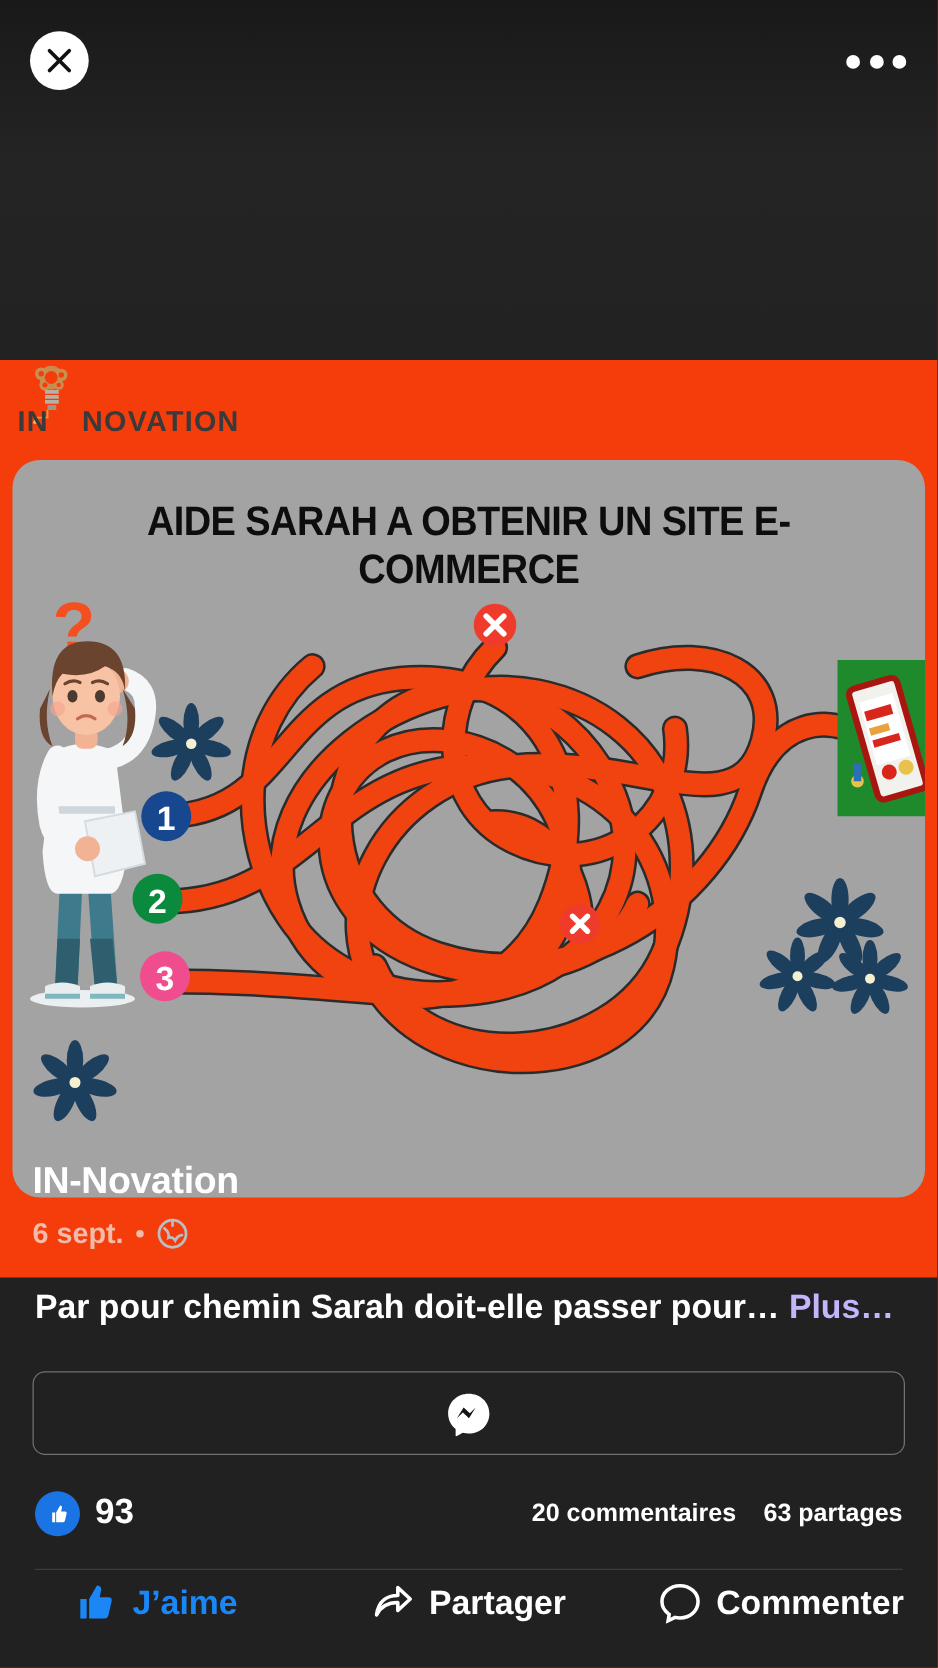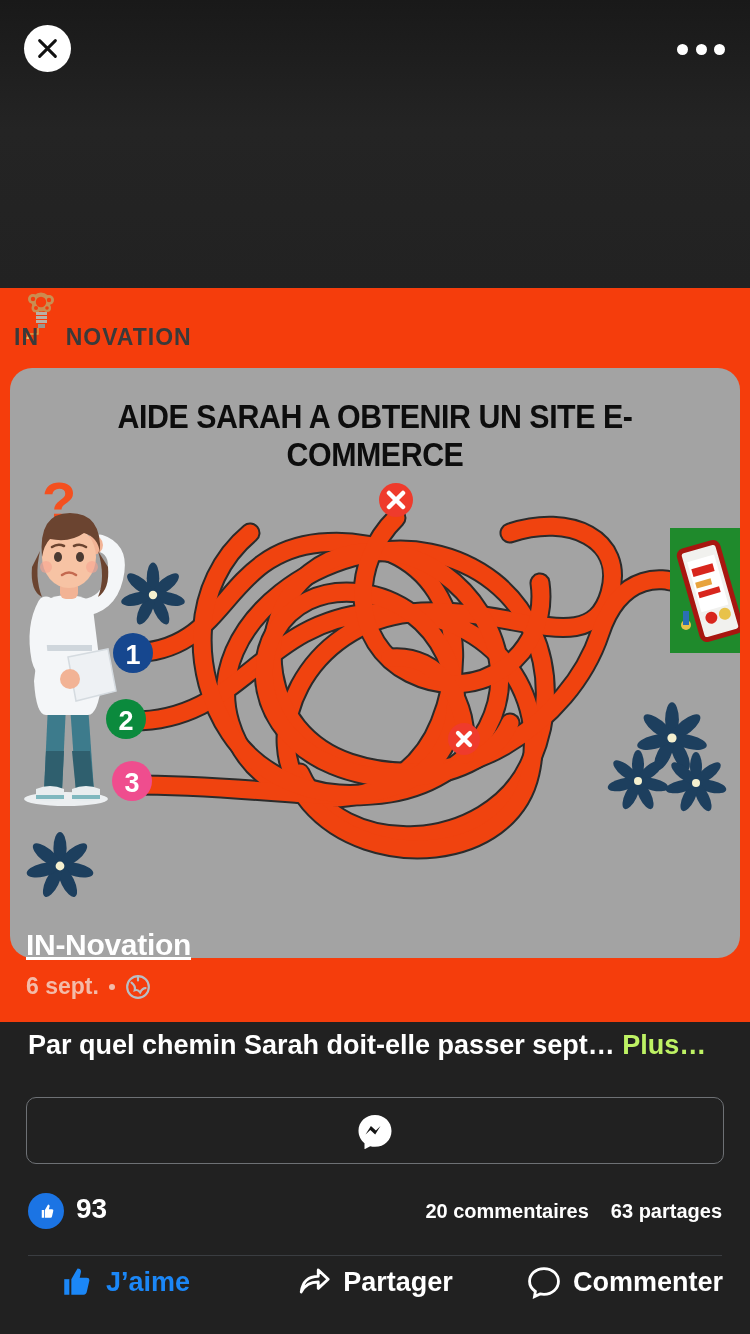--- a/index.html
+++ b/index.html
@@ -38,31 +38,31 @@
   .card-title { position:absolute; top:30px; left:0; width:730px; text-align:center;
                 font-family:"Liberation Sans Narrow","Liberation Sans",sans-serif;
                 font-size:33px; font-weight:700; letter-spacing:-0.5px; color:#0d0d0d;
                 transform:scaleX(0.92); }
 
   .maze-wrap { position:absolute; top:105px; left:0; width:730px; height:485px; }
   .maze-wrap svg { display:block; width:730px; height:485px; }
 
   
   .page-name { position:absolute; top:640px; left:26px; font-size:30px;
-               font-weight:700; color:#ffffff; letter-spacing:-0.3px;text-decoration:underline; }
+               font-weight:700; color:#ffffff; letter-spacing:-0.3px; }
   .page-meta { position:absolute; top:685px; left:26px; display:flex;
                align-items:center; gap:10px; }
   .page-date { font-size:23px; color:#f3bba9; font-weight:600; }
   .meta-dot { width:6px; height:6px; border-radius:50%; background:#f3bba9; }
   .globe { width:26px; height:26px; }
 
   
   .caption { position:absolute; top:1030px; left:28px; width:700px;
              font-size:27px; font-weight:700; color:#ffffff; white-space:nowrap; }
-  .caption .more { color:#bef264; }
+  .caption .more { color:#c4b5fd; }
 
   
   .cta { position:absolute; top:1097px; left:26px; width:698px; height:67px;
          border:1.6px solid #6e7175; border-radius:10px; display:flex;
          align-items:center; justify-content:center; gap:14px; cursor:pointer; }
   .cta-icon { width:36px; height:36px; }
   .cta-label { font-size:28px; font-weight:700; color:#ffffff; }
 
   
   .stats { position:absolute; top:1188px; left:28px; width:694px; height:46px;
@@ -334,21 +334,21 @@
       <span class="page-date">6 sept.</span>
       <span class="meta-dot"></span>
       <svg class="globe" viewBox="0 0 24 24">
         <circle cx="12" cy="12" r="10" fill="none" stroke="#b9bec4" stroke-width="2"></circle>
         <path d="M6 8 q4 3 3 7 q3 -1 5 2 q2 -4 5 -4 M12 2 v4" fill="none" stroke="#b9bec4" stroke-width="2" stroke-linecap="round"></path>
       </svg>
     </div>
   </div>
 
   <div class="caption">
-    <span>Par quel chemin Sarah doit-elle passer sept…</span>
+    <span>Par pour chemin Sarah doit-elle passer pour…</span>
     <span class="more">Plus…</span>
   </div>
 
   <div class="cta">
     <svg class="cta-icon" viewBox="0 0 36 36">
       <path d="M18 2 C8.6 2 1.5 8.9 1.5 17.8 c0 5 2.3 9.5 6 12.4 v6.1
                l5.7 -3.1 c1.5 .4 3.1 .6 4.8 .6 9.4 0 16.5 -6.9 16.5 -15.9
                C34.5 8.9 27.4 2 18 2 z" fill="#ffffff"></path>
       <path d="M8.5 21.6 L13.9 12.9 l5 4.7 4.6 -4.7 -5.3 8.7 -4.9 -4.7 z" fill="#141414"></path>
     </svg>

